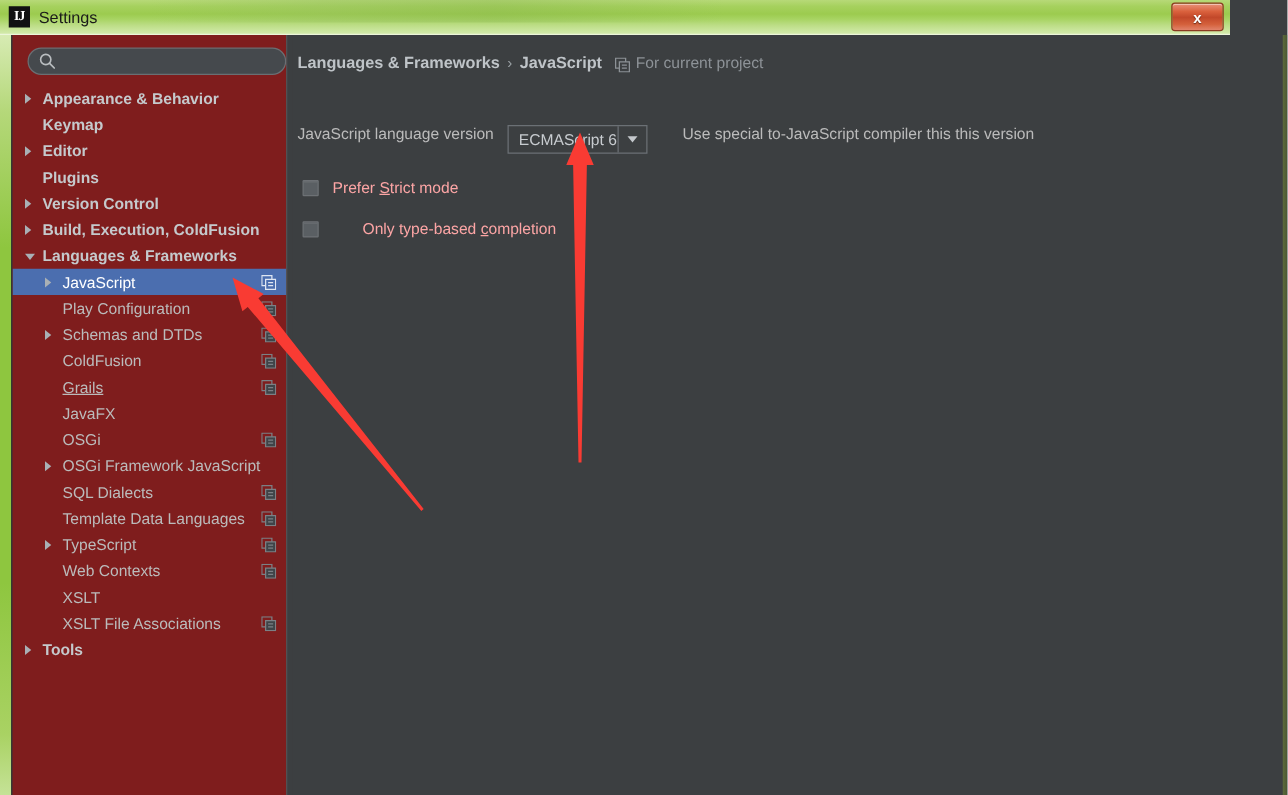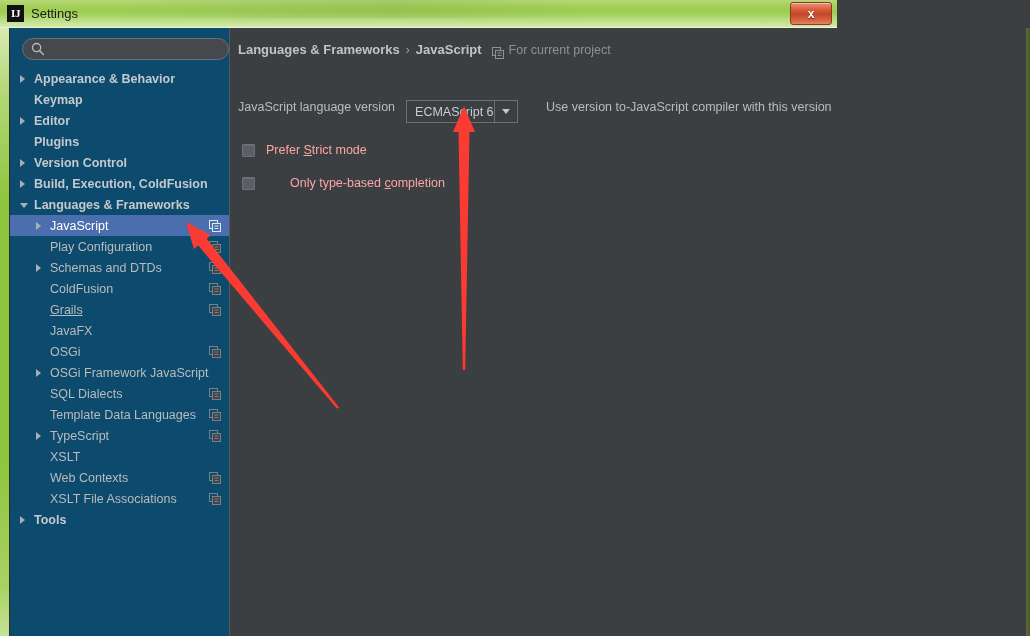--- a/index.html
+++ b/index.html
@@ -17,21 +17,21 @@
     width: 1030px;
     height: 636px;
     overflow: hidden;
     background: #3c3f41;
   }
 
   
   .titlebar {
     position: absolute;
     left: 0; top: 0;
-    width: 837px;
+    width: 984px;
     height: 28px;
     background: linear-gradient(to bottom,
         #b7d978 0%,
         #a6d15e 18%,
         #9ccb4f 40%,
         #a8d463 55%,
         #bcdd86 72%,
         #cbe69f 88%,
         #d6ebb0 100%);
     box-sizing: border-box;
@@ -116,21 +116,21 @@
     left: 9px; top: 28px;
     width: 1px; height: 608px;
     background: #2b2b2b;
   }
 
   
   .sidebar {
     position: absolute;
     left: 10px; top: 28px;
     width: 219px; height: 608px;
-    background: #0c4a6e;
+    background: #7f1d1d;
     overflow: hidden;
   }
   .divider {
     position: absolute;
     left: 229px; top: 28px;
     width: 1px; height: 608px;
     background: #55595c;
   }
   .gap-col {
     position: absolute;
@@ -476,30 +476,30 @@
           <span class="tw" style="left: 26px; top: 6.5px;"></span>
           <span class="tree-label" style="left: 40px;">TypeScript</span>
           <svg class="copy-icon" viewBox="0 0 12 12">
             <rect x="0.5" y="0.5" width="8" height="8" fill="none" stroke="#7b8085" stroke-width="1"></rect>
             <rect x="3.5" y="3.5" width="8" height="8" fill="#3f4448" stroke="#7b8085" stroke-width="1"></rect>
             <line x1="5.5" y1="6" x2="9.5" y2="6" stroke="#7b8085" stroke-width="1"></line>
             <line x1="5.5" y1="8.5" x2="9.5" y2="8.5" stroke="#7b8085" stroke-width="1"></line>
           </svg>
         </div>
         <div class="tree-row lvl1">
+          <span class="tree-label" style="left: 40px;">Web Contexts</span>
+          <svg class="copy-icon" viewBox="0 0 12 12">
+            <rect x="0.5" y="0.5" width="8" height="8" fill="none" stroke="#7b8085" stroke-width="1"></rect>
+            <rect x="3.5" y="3.5" width="8" height="8" fill="#3f4448" stroke="#7b8085" stroke-width="1"></rect>
+            <line x1="5.5" y1="6" x2="9.5" y2="6" stroke="#7b8085" stroke-width="1"></line>
+            <line x1="5.5" y1="8.5" x2="9.5" y2="8.5" stroke="#7b8085" stroke-width="1"></line>
+          </svg>
+        </div>
+        <div class="tree-row lvl1">
           <span class="tree-label" style="left: 40px;">XSLT</span>
-        </div>
-        <div class="tree-row lvl1">
-          <span class="tree-label" style="left: 40px;">Web Contexts</span>
-          <svg class="copy-icon" viewBox="0 0 12 12">
-            <rect x="0.5" y="0.5" width="8" height="8" fill="none" stroke="#7b8085" stroke-width="1"></rect>
-            <rect x="3.5" y="3.5" width="8" height="8" fill="#3f4448" stroke="#7b8085" stroke-width="1"></rect>
-            <line x1="5.5" y1="6" x2="9.5" y2="6" stroke="#7b8085" stroke-width="1"></line>
-            <line x1="5.5" y1="8.5" x2="9.5" y2="8.5" stroke="#7b8085" stroke-width="1"></line>
-          </svg>
         </div>
         <div class="tree-row lvl1">
           <span class="tree-label" style="left: 40px;">XSLT File Associations</span>
           <svg class="copy-icon" viewBox="0 0 12 12">
             <rect x="0.5" y="0.5" width="8" height="8" fill="none" stroke="#7b8085" stroke-width="1"></rect>
             <rect x="3.5" y="3.5" width="8" height="8" fill="#3f4448" stroke="#7b8085" stroke-width="1"></rect>
             <line x1="5.5" y1="6" x2="9.5" y2="6" stroke="#7b8085" stroke-width="1"></line>
             <line x1="5.5" y1="8.5" x2="9.5" y2="8.5" stroke="#7b8085" stroke-width="1"></line>
           </svg>
         </div>
@@ -531,21 +531,21 @@
     </div>
 
     <div class="row-version">
       <span class="lbl">JavaScript language version</span>
       <div class="combo">
         <span class="combo-value">ECMAScript 6</span>
         <span class="combo-arrow-btn">
           <span class="combo-arrow"></span>
         </span>
       </div>
-      <span class="hint">Use version to-JavaScript compiler with this version</span>
+      <span class="hint">Use special to-JavaScript compiler this this version</span>
     </div>
 
     <div class="cbrow" style="top:115px;">
       <span class="cbox"></span>
       <span class="cblabel"><span>Prefer </span><u>S</u><span>trict mode</span></span>
     </div>
 
     <div class="cbrow" style="top:148px;gap:24px;">
       <span class="cbox"></span>
       <span class="cblabel"><span>Only type-based </span><u>c</u><span>ompletion</span></span>

